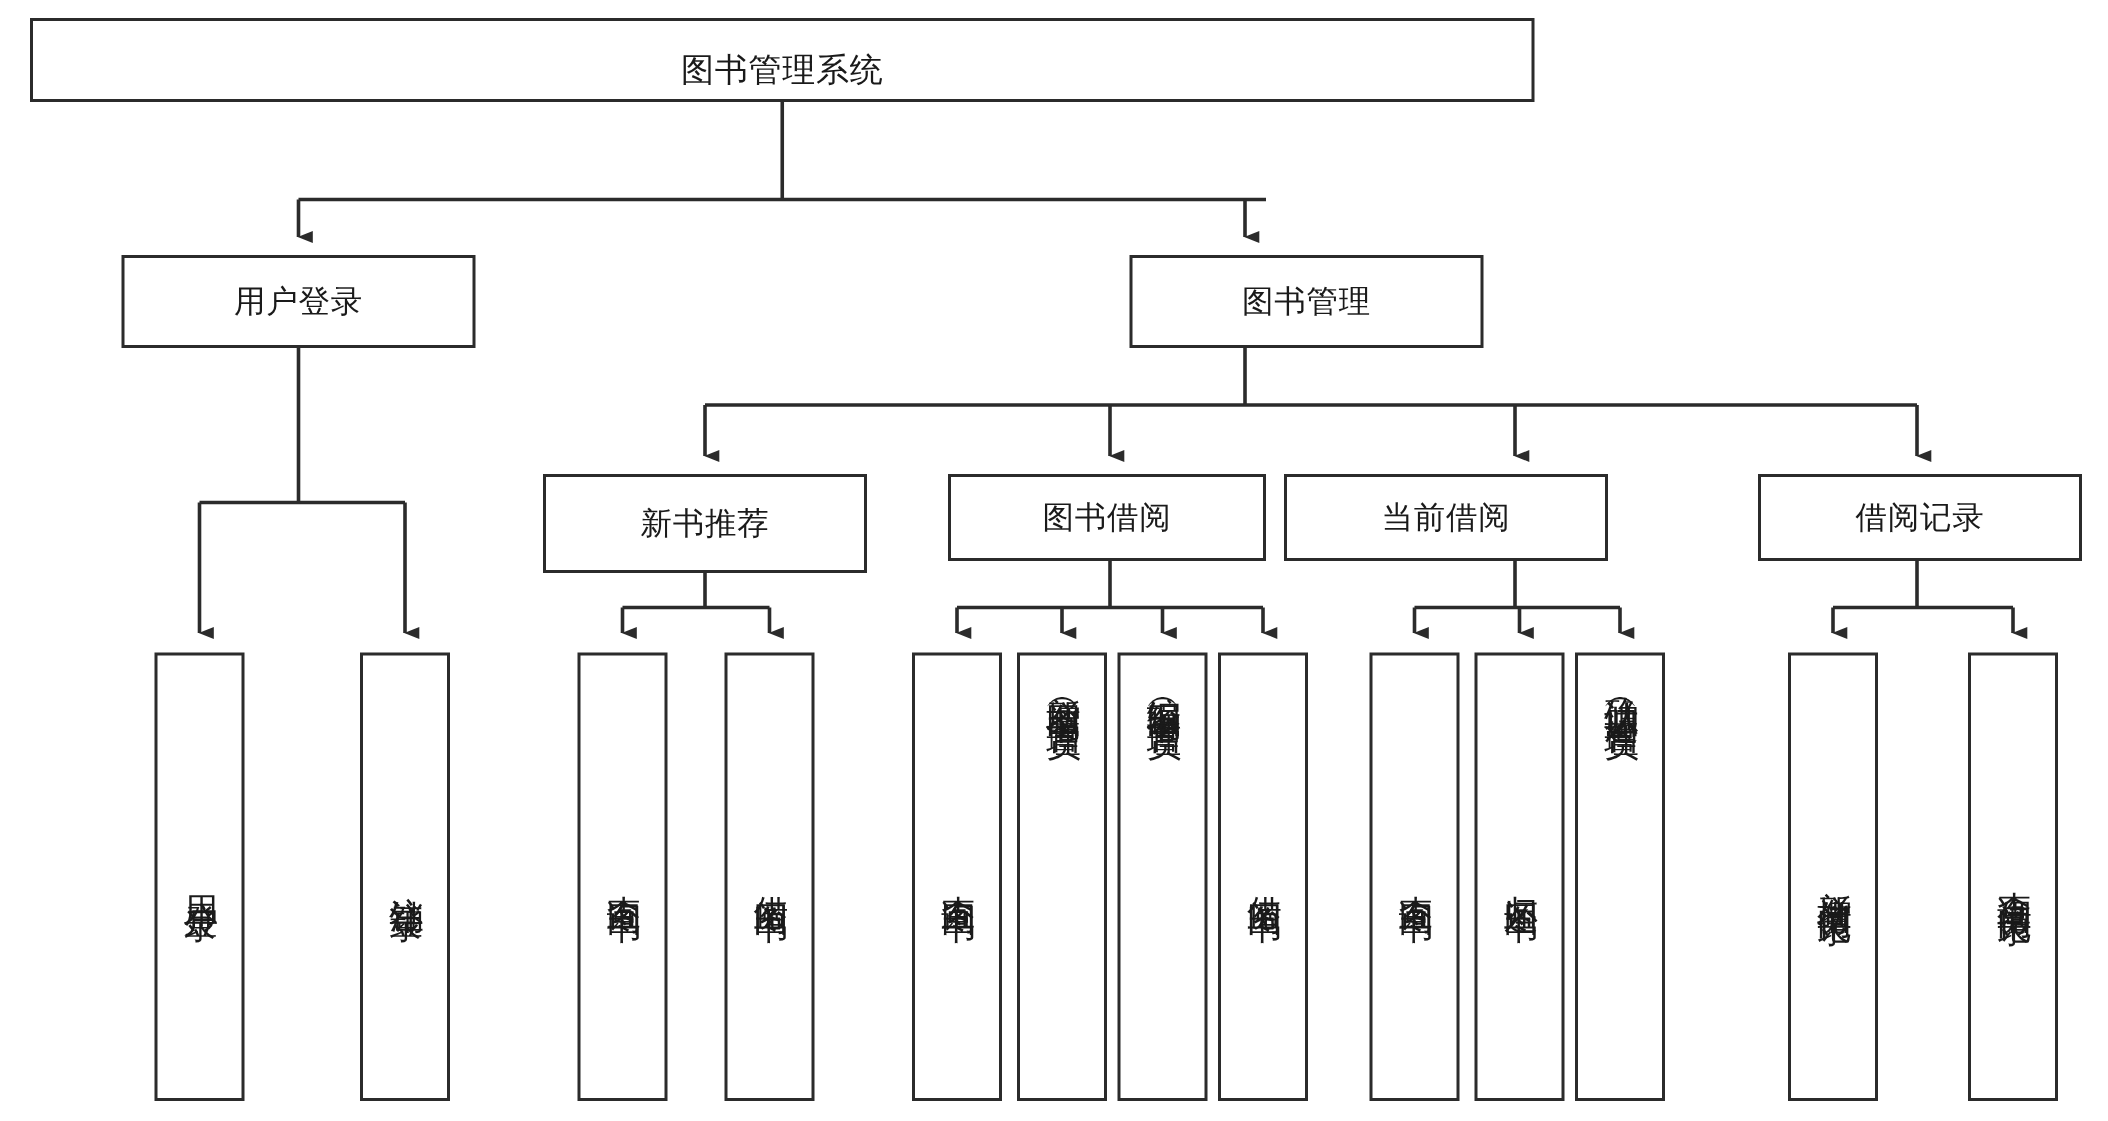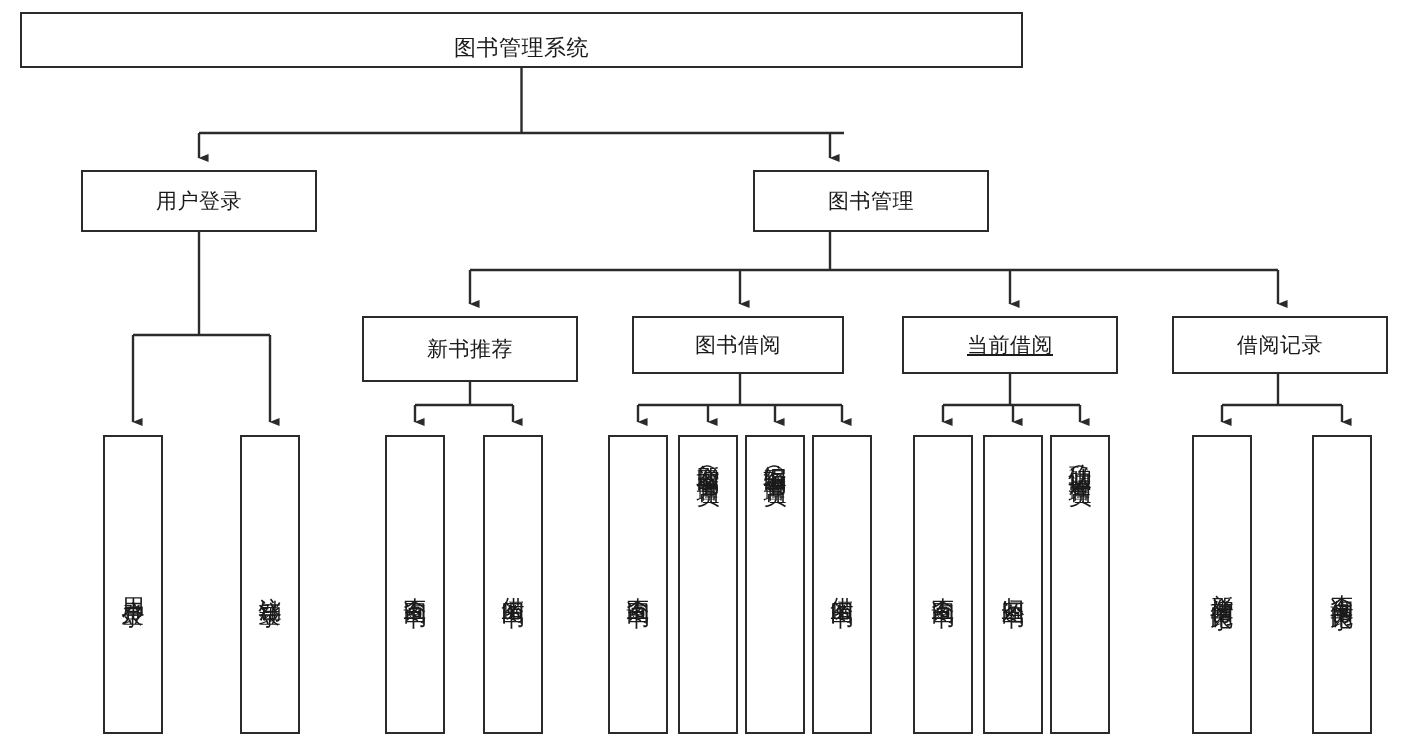--- a/index.html
+++ b/index.html
@@ -141,21 +141,21 @@
       </div>
       <div class="node horiz" style="left: 712px; top: 170px; width: 236px; height: 62px; margin-left: 41px;">
         <span class="label">图书管理</span>
       </div>
       <div class="node horiz" style="left: 362px; top: 316px; width: 216px; height: 66px;">
         <span class="label">新书推荐</span>
       </div>
       <div class="node horiz" style="left: 632px; top: 316px; width: 212px; height: 58px;">
         <span class="label">图书借阅</span>
       </div>
-      <div class="node horiz" style="left: 902px; top: 316px; width: 216px; height: 58px; text-decoration: underline;">
+      <div class="node horiz" style="left: 856px; top: 316px; width: 216px; height: 58px;">
         <span class="label">当前借阅</span>
       </div>
       <div class="node horiz" style="left: 1172px; top: 316px; width: 216px; height: 58px;">
         <span class="label">借阅记录</span>
       </div>
       <div class="node vert centered" style="left: 103px; top: 435px; width: 60px; height: 299px;">
         <span class="label">用户登录</span>
       </div>
       <div class="node vert centered" style="left: 240px; top: 435px; width: 60px; height: 299px;">
         <span class="label">注销登录</span>

